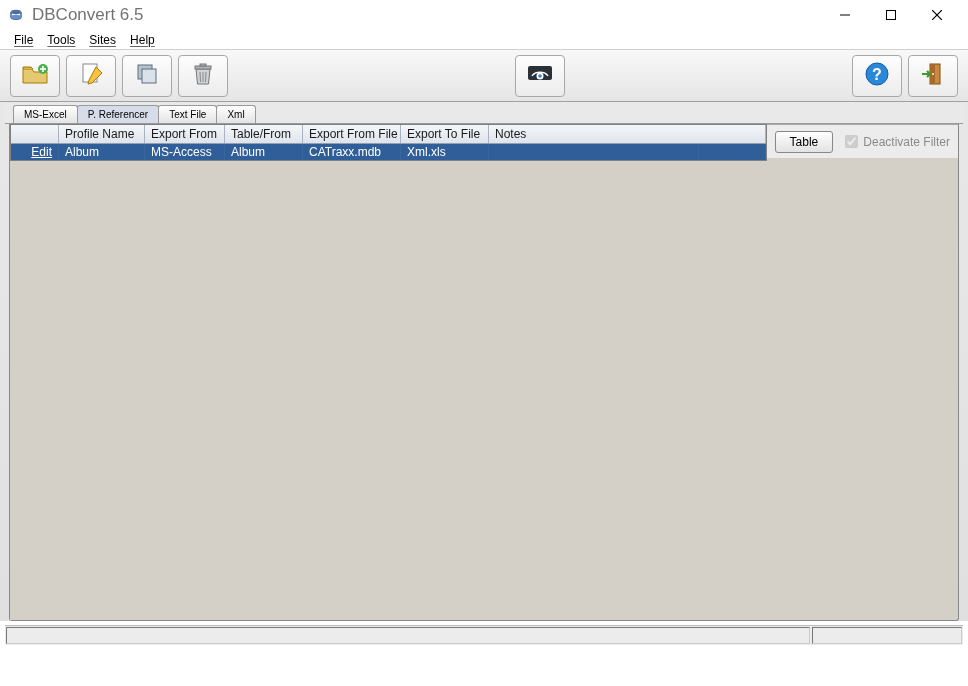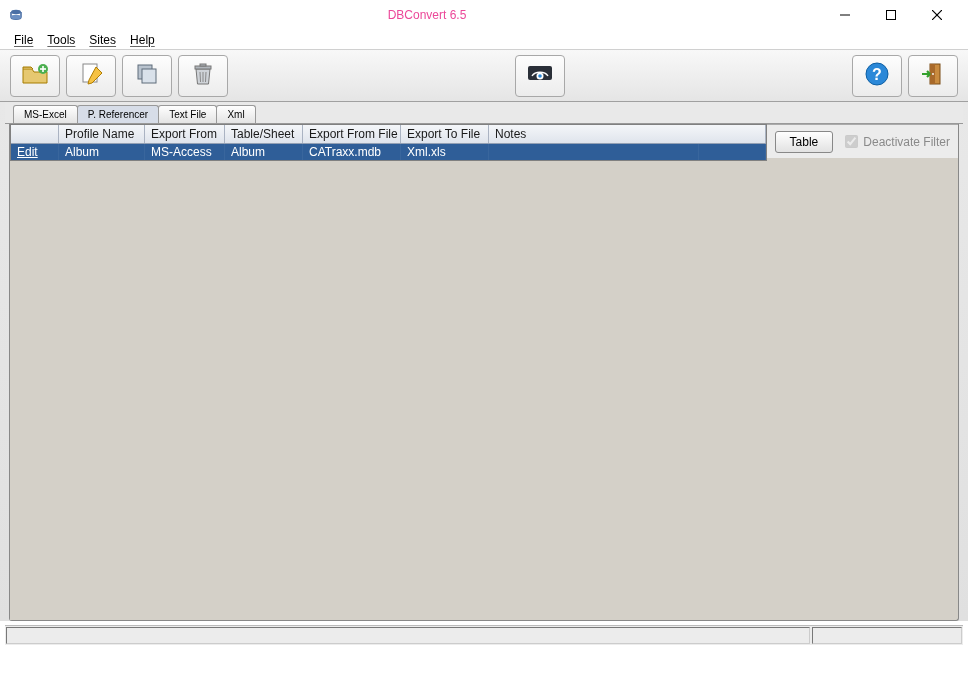--- a/index.html
+++ b/index.html
@@ -1,21 +1,21 @@
 <!DOCTYPE html>
 <html><head>
 <meta charset="utf-8">
 <style>
   * { box-sizing: border-box; margin: 0; padding: 0; }
   body { font-family: "Segoe UI", Tahoma, sans-serif; font-size: 12px; background: #fff; overflow: hidden; }
 
   
   .titlebar { height: 30px; background: #fff; display: flex; align-items: center; padding: 0 8px; }
   .titlebar .app-icon { width: 16px; height: 16px; margin-right: 8px; }
-  .titlebar .title { font-size: 12px; color: #ec4899; flex: 1; text-align: center; }
+  .titlebar .title { font-size: 17px; color: #737373; flex: 1; }
   .win-controls { display: flex; gap: 0; }
   .win-btn { width: 46px; height: 30px; display: flex; align-items: center; justify-content: center; background: transparent; border: none; cursor: pointer; }
 
   
   .menubar { height: 20px; display: flex; align-items: center; padding: 0 8px; border-bottom: 1px solid #d0d0d0; gap: 2px;}
   .menubar .menu-item { padding: 2px 6px; cursor: pointer; text-decoration: underline; text-decoration-color: #666; text-underline-offset: 2px; text-decoration-thickness: 1px; color: #000;}
 
   
   .toolbar { height: 52px; background: linear-gradient(#f8f8f8, #e5e5e5); border-bottom: 1px solid #a0a0a0; display: flex; align-items: center; padding: 4px 10px; gap: 6px;}
   .tool-btn { width: 50px; height: 42px; border: 1px solid #a8a8a8; border-radius: 4px; background: linear-gradient(#fdfdfd, #ececec); display: flex; align-items: center; justify-content: center; cursor: pointer;}
@@ -36,21 +36,21 @@
   .grid-row { display: flex; background:#2f5e98; color:#fff; font-size:12px; }
   .grid-row .col { padding: 1px 6px; border-right: 1px solid rgba(255,255,255,0.05); white-space: nowrap; overflow:hidden;}
   .col-action{width:48px;}
   .col-profile{width:86px;}
   .col-exportfrom{width:80px;}
   .col-tablesheet{width:78px;}
   .col-fromfile{width:98px;}
   .col-tofile{width:88px;}
   .col-lastexport{width:210px;}
   .col-notes{flex:1;}
-  .grid-row .col-action { text-decoration: underline; cursor:pointer;}
+  .grid-row .col-action { text-decoration: underline; cursor:pointer;text-align:right;}
   .grid-body-blank{height:424px;}
 
   
   .bottom-bar{height:34px;display:flex;align-items:center;padding:4px 8px;gap:12px;background:#ececec;border-top:1px solid #aaa;}
   .btn{padding:3px 14px;border:1px solid #888;border-radius:3px;background:linear-gradient(#fefefe,#e2e2e2);cursor:pointer;font-size:12px;}
   .checkbox-lbl{display:flex;align-items:center;gap:5px;color:#8a8a8a;}
   .checkbox-lbl input{accent-color:#999;}
 
   
   .statusbar { height: 20px; background: #ececec; border-top:1px solid #bbb; margin:3px 5px 5px; display:flex;}
@@ -182,21 +182,21 @@
     <div class="tab">Xml</div>
   </div>
 
   <div class="client-area">
     <div class="client-inner">
       <div class="grid">
         <div class="grid-header">
           <div class="col col-action"></div>
           <div class="col col-profile">Profile Name</div>
           <div class="col col-exportfrom">Export From</div>
-          <div class="col col-tablesheet">Table/Sheet</div>
+          <div class="col col-tablesheet">Table/From</div>
           <div class="col col-fromfile">Export From File</div>
           <div class="col col-tofile">Export To File</div>
           <div class="col col-notes">Notes</div>
         </div>
         <div class="grid-row">
           <div class="col col-action">Edit</div>
           <div class="col col-profile">Album</div>
           <div class="col col-exportfrom">MS-Access</div>
           <div class="col col-tablesheet">Album</div>
           <div class="col col-fromfile">CATraxx.mdb</div>

